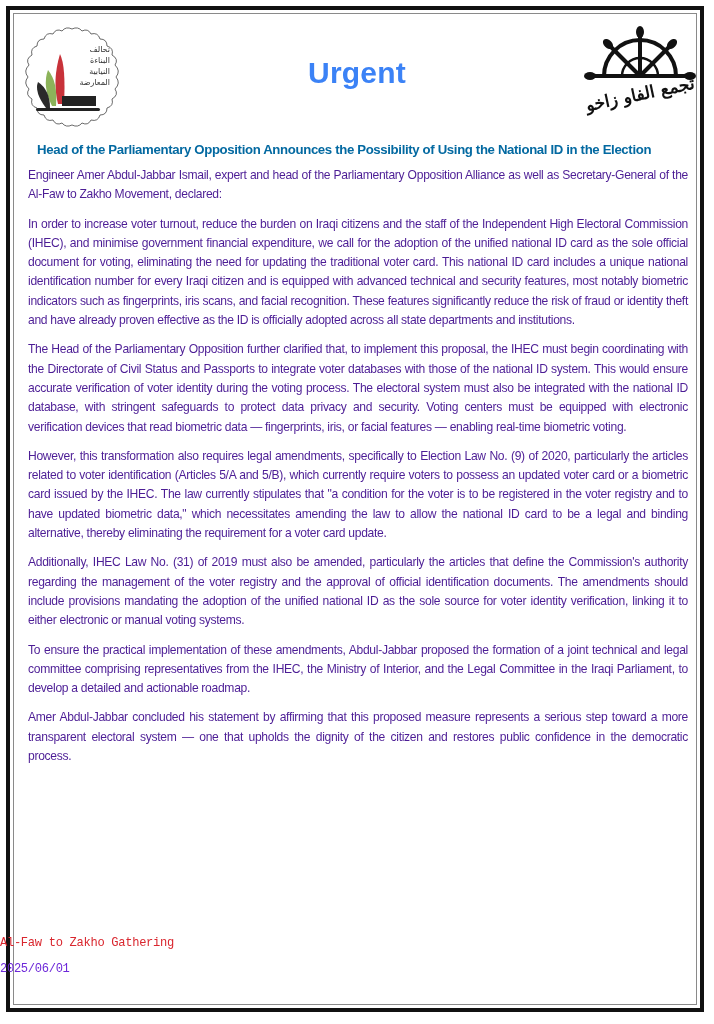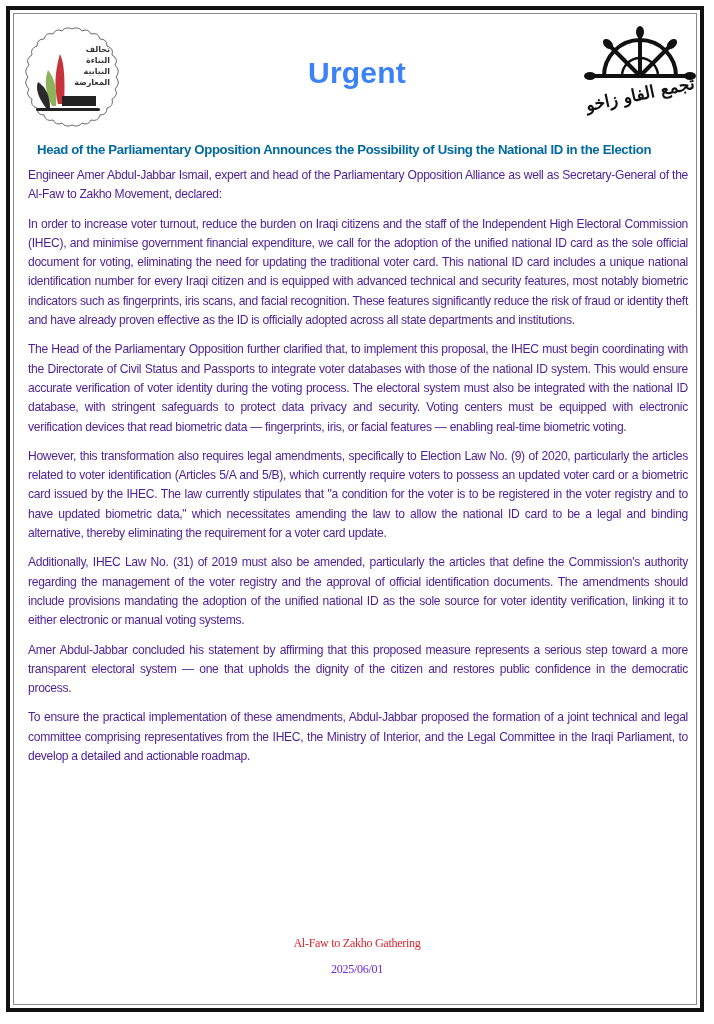--- a/index.html
+++ b/index.html
@@ -24,22 +24,22 @@
     font-family: "Liberation Sans", sans-serif; font-weight: bold;
     font-size: 13.2px; color: #0369a1; letter-spacing: -0.35px; white-space: nowrap; padding-left: 9px;
   }
   .body-text {
     position: absolute; left: 28px; top: 166px; width: 660px;
     font-family: "Liberation Sans", sans-serif; font-size: 12.1px;
     line-height: 19.3px; color: #4c1d95; letter-spacing: -0.3px;
   }
   .body-text p { margin: 0 0 10px 0; text-align: justify; }
   .signature {
-    position: absolute; left: 0; right: 0; top: 934px; text-align: center;
-    font-family: Liberation Serif, serif; font-size: 12.1px; letter-spacing: -0.3px;
+    position: absolute; left: 0; right: 0; top: 934px; text-align: left;
+    font-family: Liberation Mono, monospace; font-size: 12.1px; letter-spacing: -0.3px;
   }
   .sig-org { color: #d9262e; margin: 0 0 9px 0; line-height: 18px; }
   .sig-motto { color: #d9262e; margin: 0; line-height: 18px; }
   .sig-date { color: #6d28d9; margin: 0; line-height: 16px; }
 </style>
 </head>
 <body>
 
 <div class="frame-outer">
   <div class="frame-inner"></div>
@@ -47,21 +47,21 @@
 
 <div class="logo-left">
   <svg width="100" height="102" viewBox="0 0 100 102">
     <path d="M50 3 Q56 0 60 5 Q66 2 69 8 Q76 6 78 13 Q85 13 85 20 Q92 22 90 29 Q97 33 93 39 Q99 45 94 51 Q99 57 93 63 Q97 69 90 73 Q92 80 85 82 Q85 89 78 89 Q76 96 69 94 Q66 100 60 97 Q56 102 50 99 Q44 102 40 97 Q34 100 31 94 Q24 96 22 89 Q15 89 15 82 Q8 80 10 73 Q3 69 7 63 Q1 57 6 51 Q1 45 7 39 Q3 33 10 29 Q8 22 15 20 Q15 13 22 13 Q24 6 31 8 Q34 2 40 5 Q44 0 50 3 Z" fill="#ffffff" stroke="#444" stroke-width="0.8"></path>
     <path d="M36 78 Q30 55 38 28 Q44 40 42 78 Z" fill="#c8323a"></path>
     <path d="M30 80 Q20 60 26 44 Q36 56 34 80 Z" fill="#8cb35a"></path>
     <path d="M24 82 Q12 66 16 56 Q28 64 28 82 Z" fill="#2a2a2a"></path>
     <rect x="40" y="70" width="34" height="10" fill="#222"></rect>
     <rect x="14" y="82" width="64" height="3" rx="1.5" fill="#222"></rect>
   </svg>
-  <div style="position:absolute;left:48px;top:18px;width:40px;font-family:'DejaVu Sans',sans-serif;font-size:8px;line-height:11px;text-align:right;color:#333;font-weight:bold;">
+  <div style="position:absolute;left:48px;top:18px;width:40px;font-family:'DejaVu Sans',sans-serif;font-size:8px;line-height:11px;text-align:right;color:#333;">
     <div>تحالف</div>
     <div>البناءة</div>
     <div>النيابية</div>
     <div>المعارضة</div>
   </div>
 </div>
 
 <div class="logo-right">
   <svg width="112" height="60" viewBox="0 0 112 60">
     <g stroke="#111" stroke-width="4" fill="none" stroke-linecap="round">
@@ -86,20 +86,20 @@
 <div class="title">Urgent</div>
 
 <div class="headline">Head of the Parliamentary Opposition Announces the Possibility of Using the National ID in the Election</div>
 
 <div class="body-text">
   <p>Engineer Amer Abdul-Jabbar Ismail, expert and head of the Parliamentary Opposition Alliance as well as Secretary-General of the Al-Faw to Zakho Movement, declared:</p>
   <p>In order to increase voter turnout, reduce the burden on Iraqi citizens and the staff of the Independent High Electoral Commission (IHEC), and minimise government financial expenditure, we call for the adoption of the unified national ID card as the sole official document for voting, eliminating the need for updating the traditional voter card. This national ID card includes a unique national identification number for every Iraqi citizen and is equipped with advanced technical and security features, most notably biometric indicators such as fingerprints, iris scans, and facial recognition. These features significantly reduce the risk of fraud or identity theft and have already proven effective as the ID is officially adopted across all state departments and institutions.</p>
   <p>The Head of the Parliamentary Opposition further clarified that, to implement this proposal, the IHEC must begin coordinating with the Directorate of Civil Status and Passports to integrate voter databases with those of the national ID system. This would ensure accurate verification of voter identity during the voting process. The electoral system must also be integrated with the national ID database, with stringent safeguards to protect data privacy and security. Voting centers must be equipped with electronic verification devices that read biometric data — fingerprints, iris, or facial features — enabling real-time biometric voting.</p>
   <p>However, this transformation also requires legal amendments, specifically to Election Law No. (9) of 2020, particularly the articles related to voter identification (Articles 5/A and 5/B), which currently require voters to possess an updated voter card or a biometric card issued by the IHEC. The law currently stipulates that "a condition for the voter is to be registered in the voter registry and to have updated biometric data," which necessitates amending the law to allow the national ID card to be a legal and binding alternative, thereby eliminating the requirement for a voter card update.</p>
   <p>Additionally, IHEC Law No. (31) of 2019 must also be amended, particularly the articles that define the Commission's authority regarding the management of the voter registry and the approval of official identification documents. The amendments should include provisions mandating the adoption of the unified national ID as the sole source for voter identity verification, linking it to either electronic or manual voting systems.</p>
+  <p>To ensure the practical implementation of these amendments, Abdul-Jabbar proposed the formation of a joint technical and legal committee comprising representatives from the IHEC, the Ministry of Interior, and the Legal Committee in the Iraqi Parliament, to develop a detailed and actionable roadmap.</p>
   <p>Amer Abdul-Jabbar concluded his statement by affirming that this proposed measure represents a serious step toward a more transparent electoral system — one that upholds the dignity of the citizen and restores public confidence in the democratic process.</p>
-  <p>To ensure the practical implementation of these amendments, Abdul-Jabbar proposed the formation of a joint technical and legal committee comprising representatives from the IHEC, the Ministry of Interior, and the Legal Committee in the Iraqi Parliament, to develop a detailed and actionable roadmap.</p>
 </div>
 
 <div class="signature">
   <p class="sig-org">Al-Faw to Zakho Gathering</p>
   <p class="sig-date">2025/06/01</p>
 </div>
 
 </body></html>

